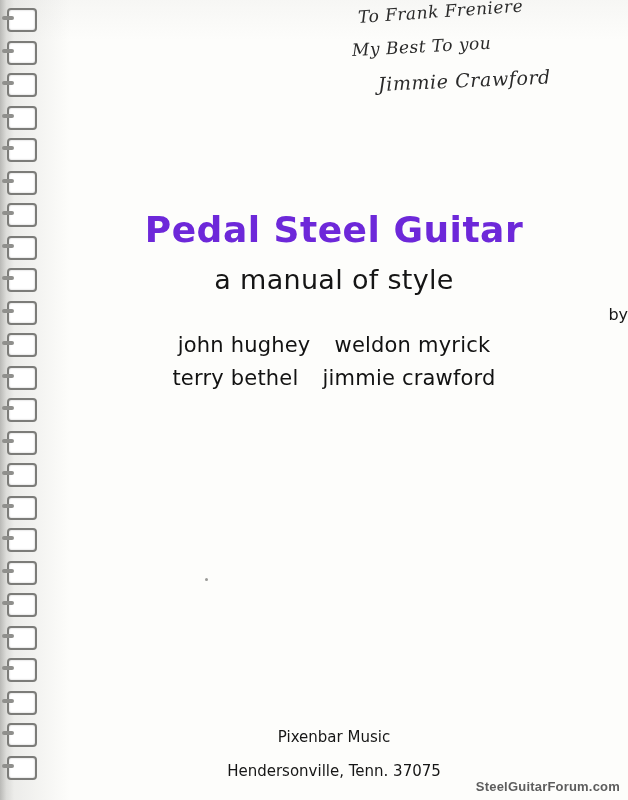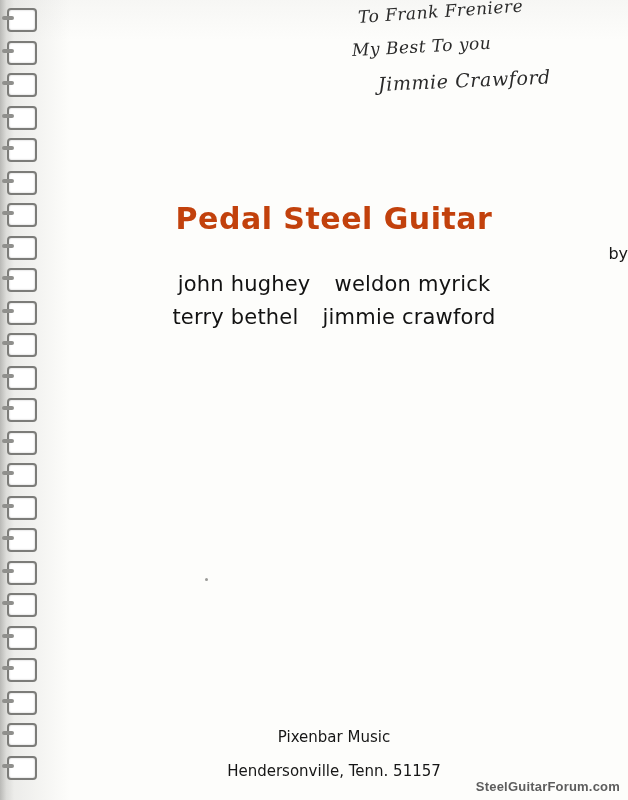--- a/index.html
+++ b/index.html
@@ -104,25 +104,25 @@
   .title-block {
     position: absolute;
     top: 196px;
     left: 40px;
     width: 588px;
     text-align: center;
   }
   .main-title {
     font-family: "DejaVu Sans", sans-serif;
     font-weight: bold;
-    font-size: 30px;
+    font-size: 36px;
     letter-spacing: 0.5px;
-    color: #c2410c;
+    color: #6d28d9;
     line-height: 1;
-    margin: 8px;
+    margin: 16px;
   }
   .subtitle {
     font-family: "DejaVu Sans", sans-serif;
     font-size: 27px;
     color: #151515;
     margin: 14px 0 0 0;
     letter-spacing: 0.3px;
   }
   .by-word {
     font-family: "DejaVu Sans", sans-serif;
@@ -253,31 +253,32 @@
     </div>
 
   <div class="inscription">
     <span class="ins-line ins-1">To Frank Freniere</span>
     <span class="ins-line ins-2">My Best To you</span>
     <span class="ins-line ins-3">Jimmie Crawford</span>
   </div>
 
   <div class="title-block">
     <h1 class="main-title">Pedal Steel Guitar</h1>
+    <p class="subtitle">a manual of style</p>
     <p class="by-word">by</p>
     <p class="authors-row">
       <span>john hughey</span><span class="sp"></span><span>weldon myrick</span>
     </p>
     <p class="authors-row">
       <span>terry bethel</span><span class="sp"></span><span>jimmie crawford</span>
     </p>
   </div>
 
   <div class="speck"></div>
 
   <div class="publisher">
     <p class="pub-name">Pixenbar Music</p>
-    <p class="pub-addr">Hendersonville, Tenn.  51157</p>
+    <p class="pub-addr">Hendersonville, Tenn.  37075</p>
   </div>
 
   <div class="watermark">SteelGuitarForum.com</div>
 
 </div>
 
 </body></html>

